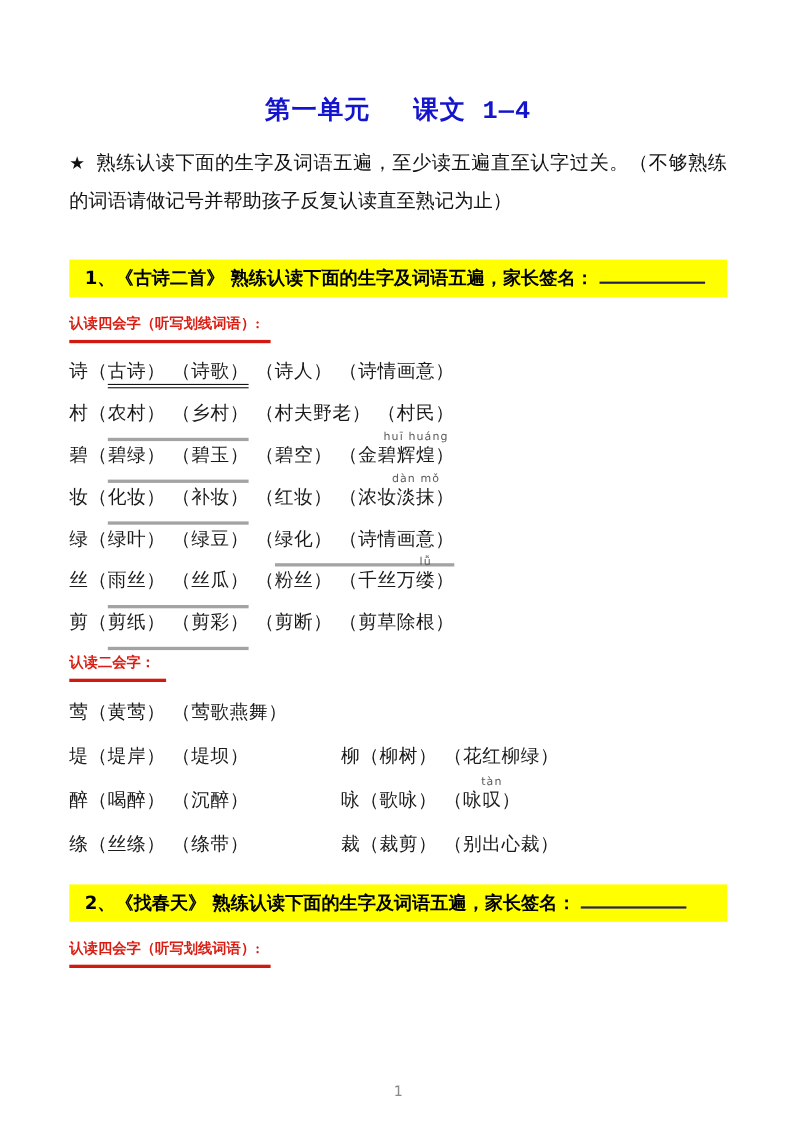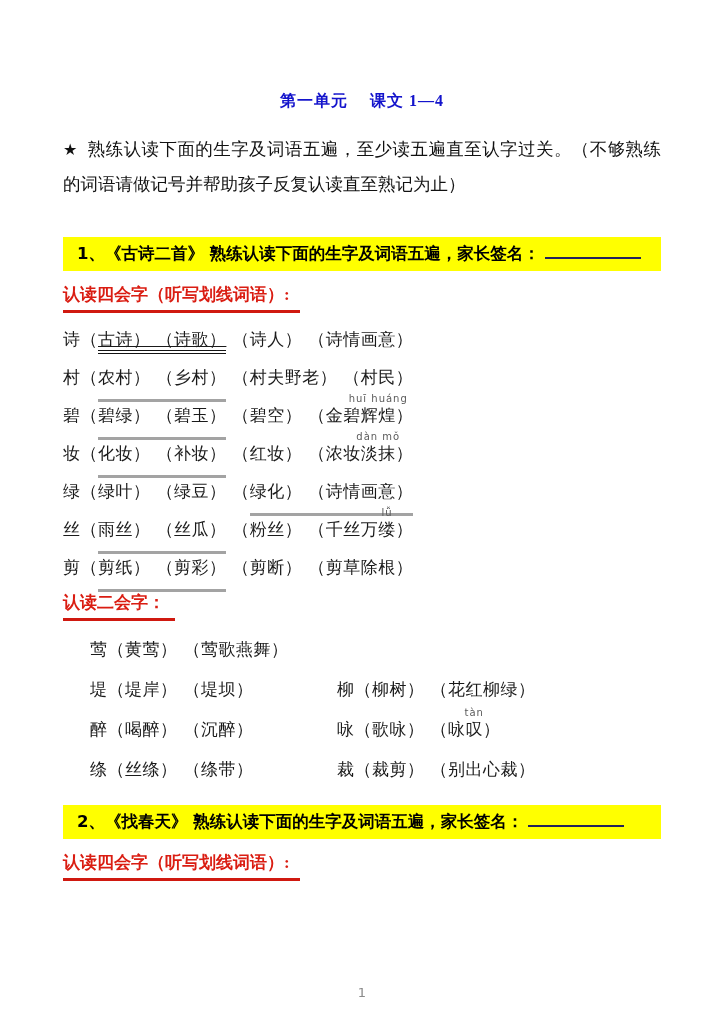--- a/index.html
+++ b/index.html
@@ -8,23 +8,23 @@
     width:724px;height:1024px;
     background:#ffffff;
     overflow:hidden;
     font-family:"DejaVu Serif","Liberation Serif",serif;
     color:#1a1a1a;
   }
   .content{ padding:0 63px; }
   .doc-title{
     margin-top:86px;
     text-align:center;
-    font-family:Liberation Serif, serif;
+    font-family:Liberation Mono, monospace;
     font-weight:700;
-    font-size:16px;
+    font-size:23px;
     letter-spacing:1px;
     color:#1414cc;
     line-height:30px;
   }
   .notice{
     margin-top:16px;
     font-size:17.5px;
     line-height:34px;
     text-align:justify;
     color:#111;
@@ -50,49 +50,49 @@
     border-bottom:2.5px solid #23235a;
     vertical-align:baseline;
   }
   .red-sub{
     margin-top:13px;
   }
   .red-sub span{
     display:inline-block;
     font-family:Liberation Serif, serif;
     font-weight:700;
-    font-size:17px;
+    font-size:13px;
     line-height:22px;
     color:#da1d12;
     border-bottom:3.5px solid #d01910;
     padding:0 10px 4px 0;
   }
   .rows4{ margin-top:2px; }
   .wrow{
     margin-top:14px;
     font-size:17px;
     line-height:24px;
     letter-spacing:0.5px;
     white-space:nowrap;
   }
   .u-single{ border-bottom:3px solid #a3a3a3; padding-bottom:12px; }
-  .u-double{ border-bottom:4px double #141414; padding-bottom:1px;text-decoration:underline; }
+  .u-double{ border-bottom:4px double #141414; padding-bottom:1px; }
   .rb{ position:relative; display:inline-block; }
   .rb .rt{
     position:absolute;
     top:-9px; left:50%;
     transform:translateX(-50%);
     font-family:"DejaVu Sans","Liberation Sans",sans-serif;
     font-size:10px;
     line-height:1;
     color:#5a5a5a;
     letter-spacing:1px;
     white-space:nowrap;
   }
-  .rows2{ margin-top:4px;margin-left:27px; }
+  .rows2{ margin-top:4px; }
   .wrow.two{ display:flex; margin-top:16px; }
   .cell-l{ width:247px; }
   .cell-r{ flex:1; }
   .page-num{
     position:absolute;
     left:0; right:0;
     bottom:24px;
     text-align:center;
     font-family:"DejaVu Sans","Liberation Sans",sans-serif;
     font-size:13px;

